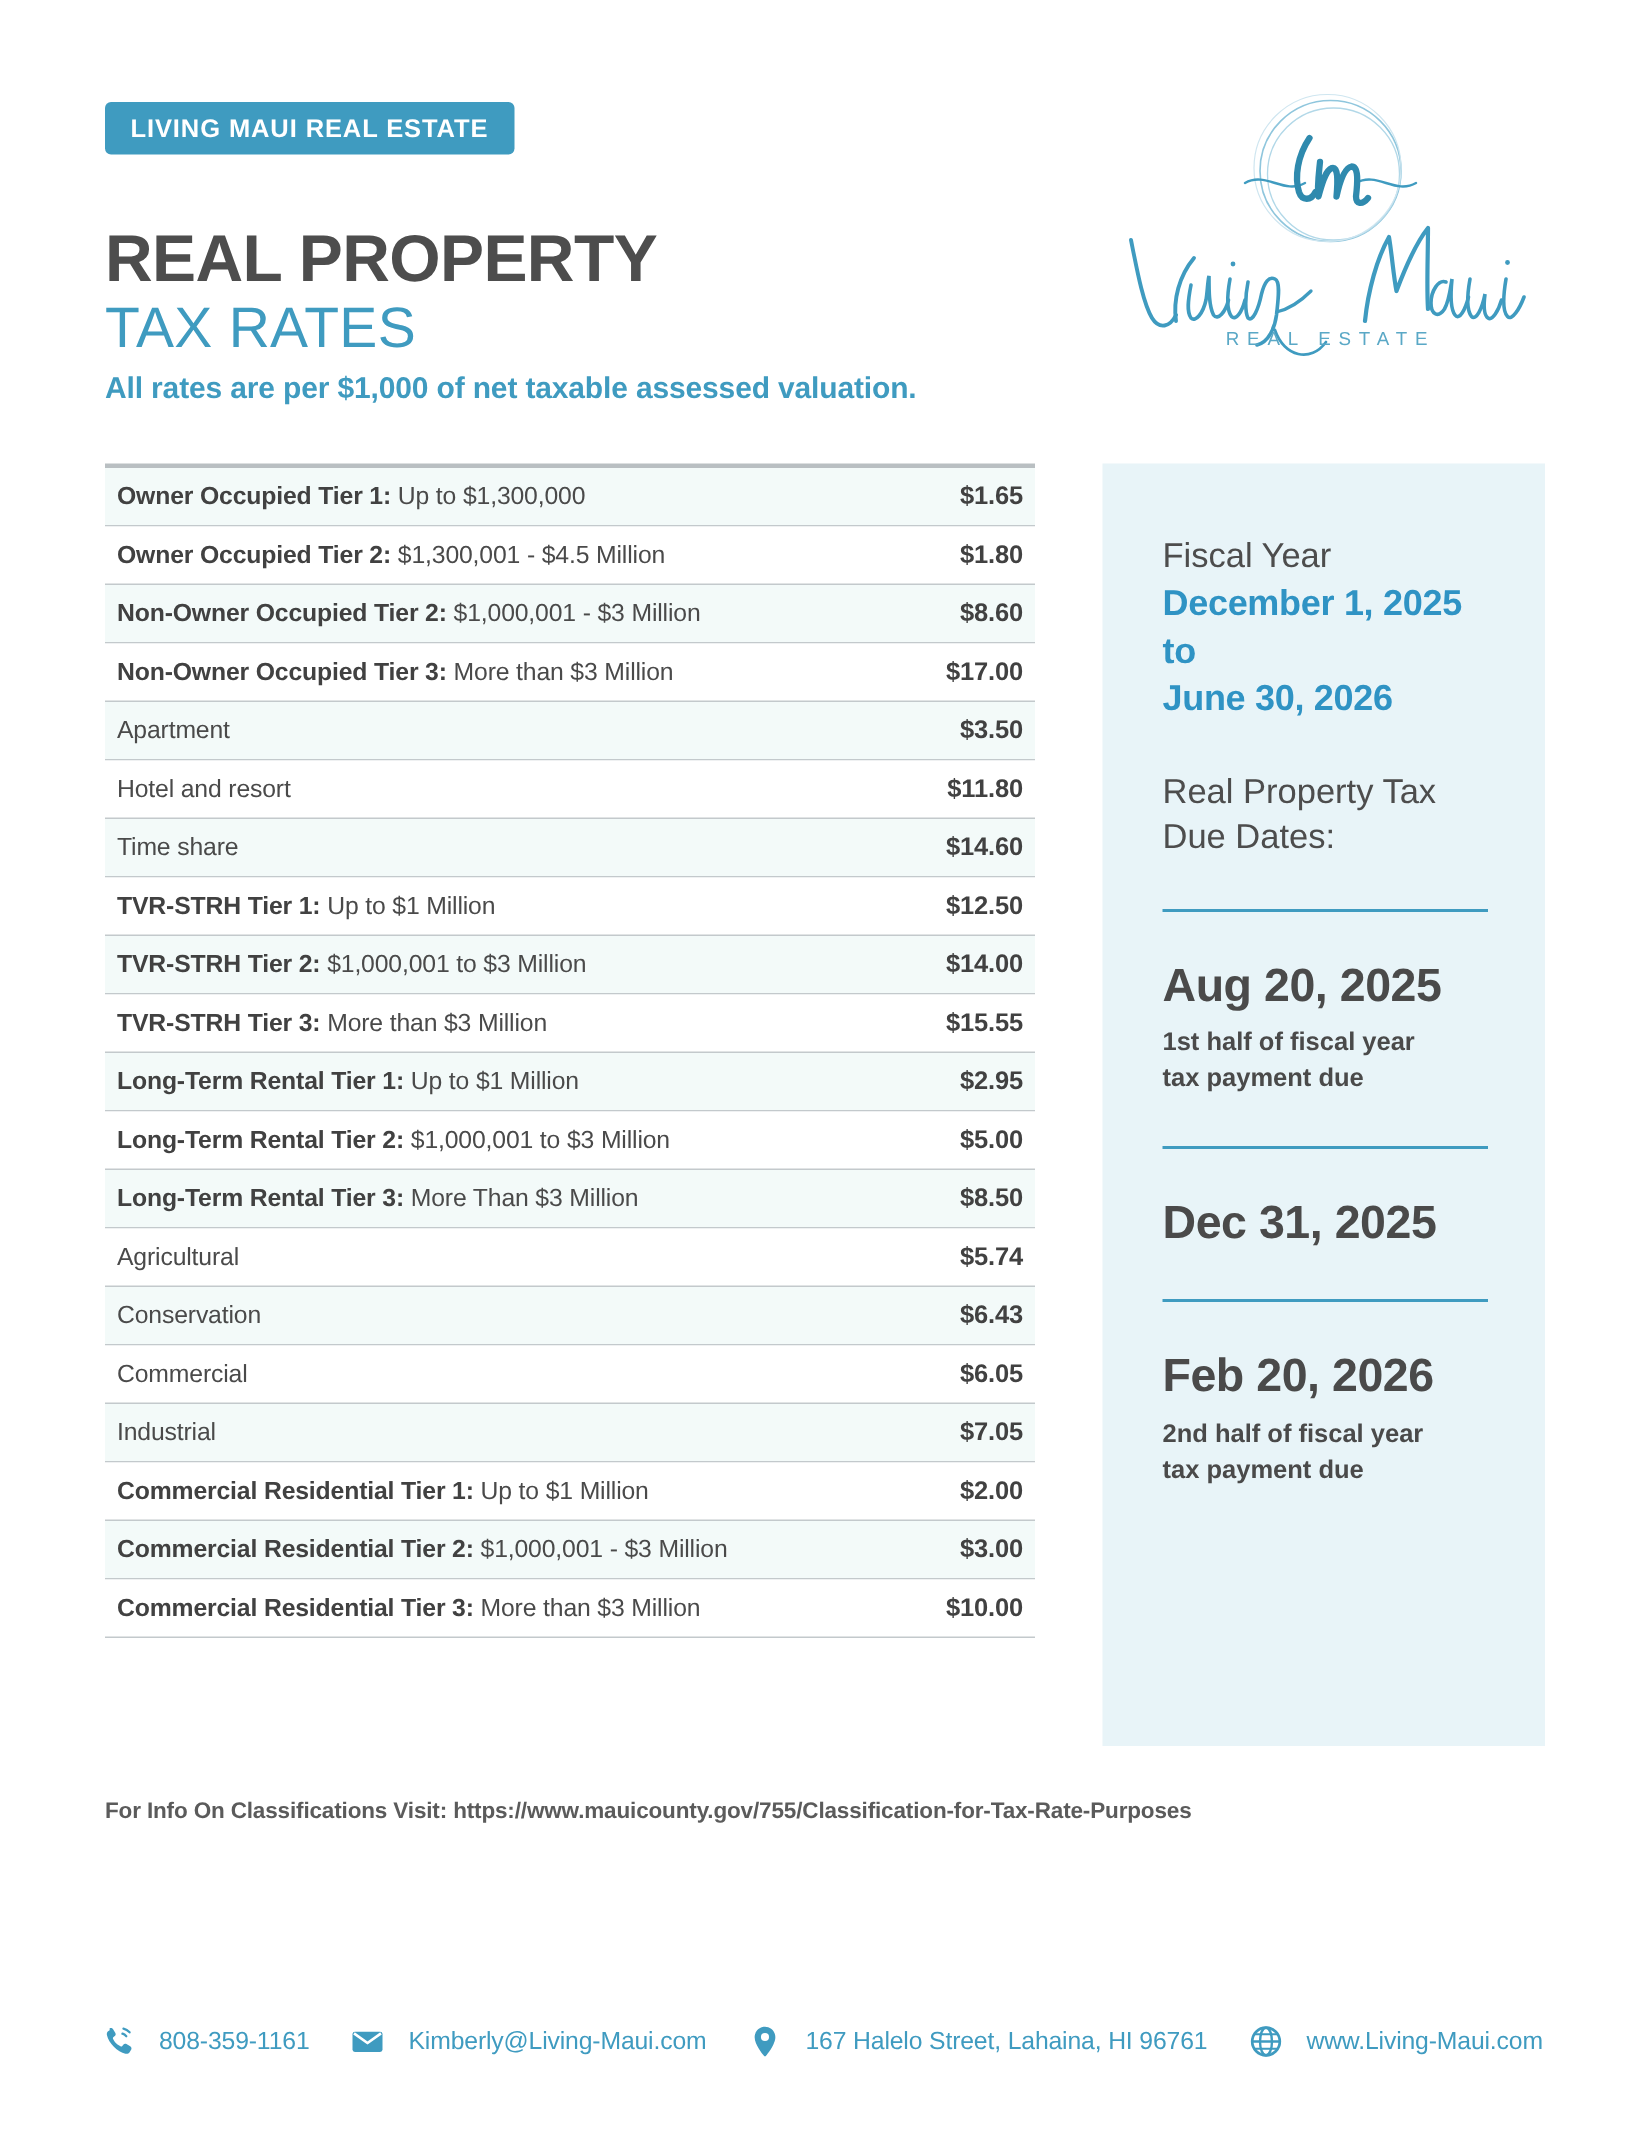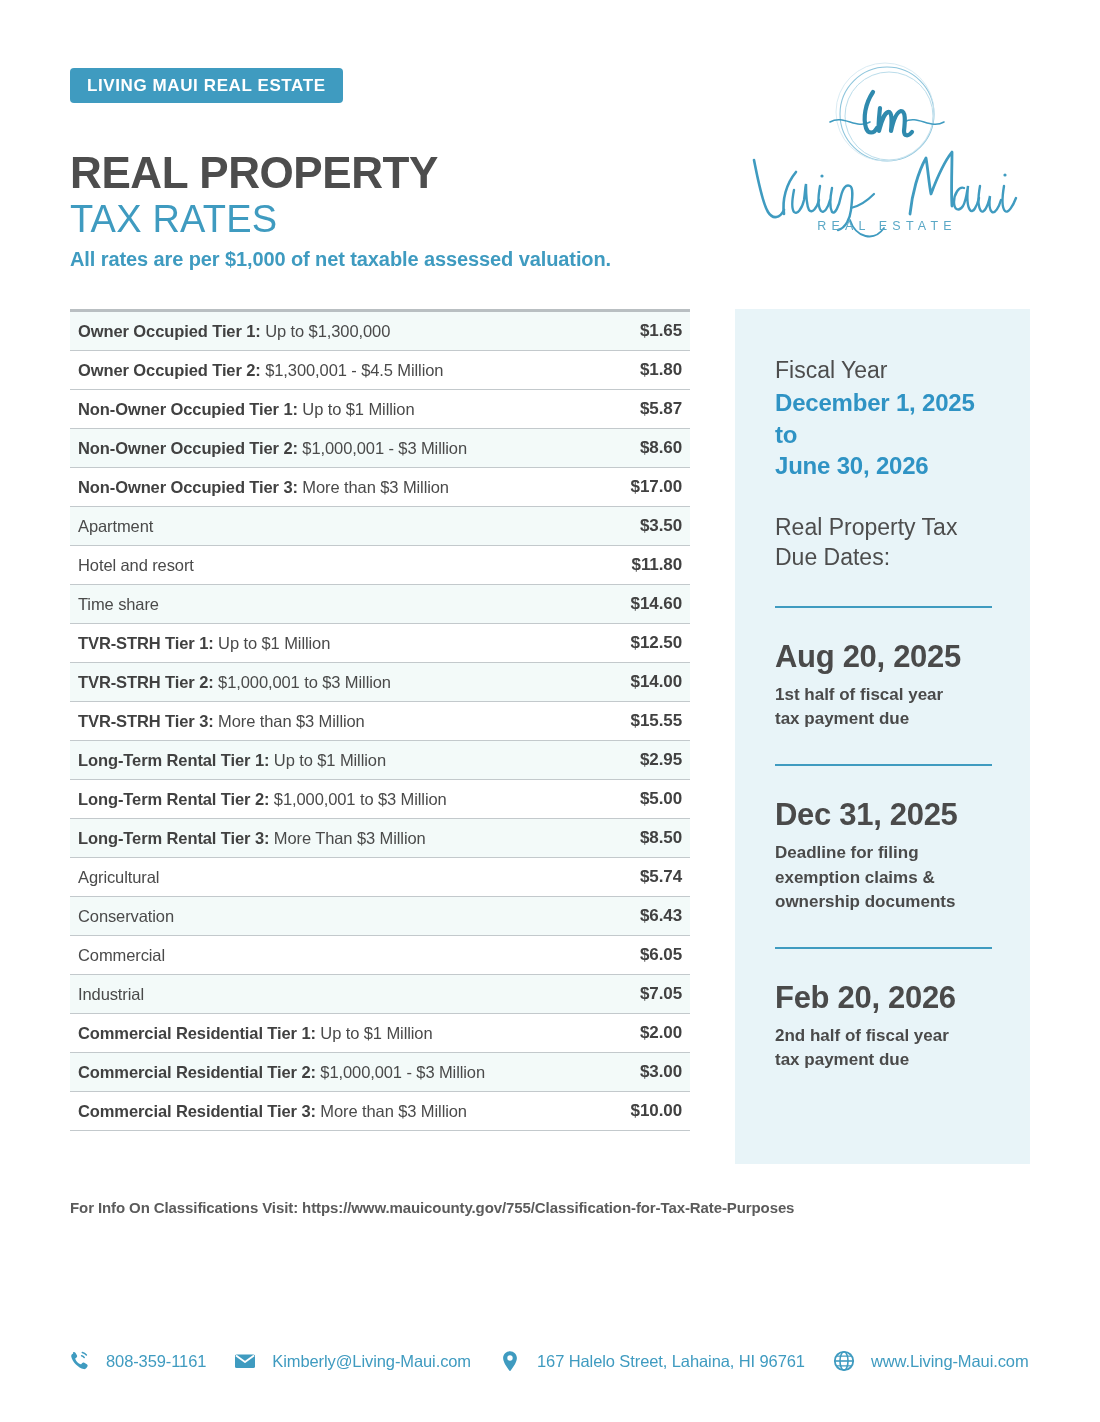--- a/index.html
+++ b/index.html
@@ -260,24 +260,20 @@
 <div class="content">
 
   <div class="table-wrap" id="rates-table">
       <div class="rate-row shade">
         <div class="rate-label"><b>Owner Occupied Tier 1:</b><span> Up to $1,300,000</span></div>
         <div class="rate-value">$1.65</div>
       </div>
       <div class="rate-row">
         <div class="rate-label"><b>Owner Occupied Tier 2:</b><span> $1,300,001 - $4.5 Million</span></div>
         <div class="rate-value">$1.80</div>
-      </div>
-      <div class="rate-row">
-        <div class="rate-label"><b>Non-Owner Occupied Tier 1:</b><span> Up to $1 Million</span></div>
-        <div class="rate-value">$5.87</div>
       </div>
       <div class="rate-row shade">
         <div class="rate-label"><b>Non-Owner Occupied Tier 2:</b><span> $1,000,001 - $3 Million</span></div>
         <div class="rate-value">$8.60</div>
       </div>
       <div class="rate-row">
         <div class="rate-label"><b>Non-Owner Occupied Tier 3:</b><span> More than $3 Million</span></div>
         <div class="rate-value">$17.00</div>
       </div>
       <div class="rate-row shade">
@@ -361,25 +357,20 @@
         <div>
           <div class="due-date">Aug 20, 2025</div>
           <div class="due-desc">
             <div>1st half of fiscal year</div>
             <div>tax payment due</div>
           </div>
         </div>
         <div class="divider"></div>
         <div>
           <div class="due-date">Dec 31, 2025</div>
-          <div class="due-desc">
-            <div>Deadline for filing</div>
-            <div>exemption claims &amp;</div>
-            <div>ownership documents</div>
-          </div>
         </div>
         <div class="divider"></div>
         <div>
           <div class="due-date">Feb 20, 2026</div>
           <div class="due-desc">
             <div>2nd half of fiscal year</div>
             <div>tax payment due</div>
           </div>
         </div>
       </div>

